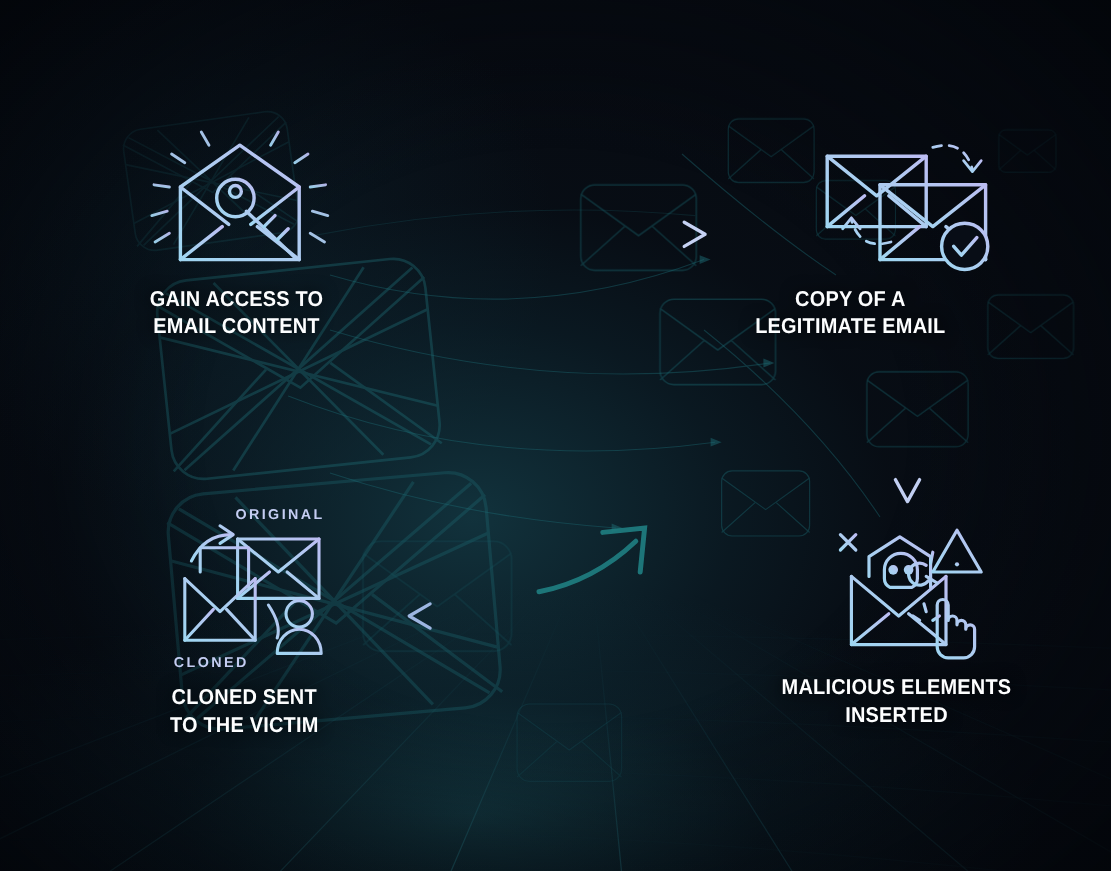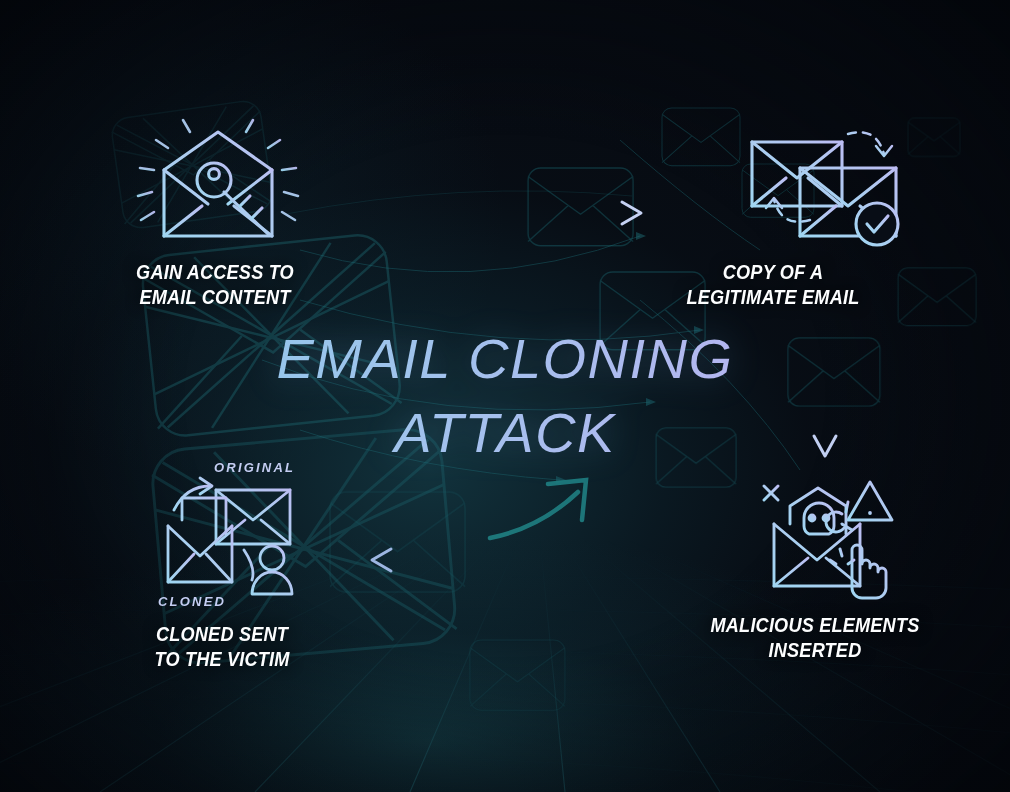--- a/index.html
+++ b/index.html
@@ -1,18 +1,18 @@
 <!DOCTYPE html>
 <html><head>
 <meta charset="utf-8">
 <style>
   html,body{margin:0;padding:0;background:#05080d;}
   body{font-family:"Liberation Sans",sans-serif;}
   #stage{position:relative;width:1010px;height:792px;overflow:hidden;
-    background:#070b12;font-style:italic;}
+    background:#070b12;}
 
   
   .bg{position:absolute;inset:0;pointer-events:none;}
   #glow-center{
     background:radial-gradient(ellipse 560px 420px at 430px 470px,
       rgba(24,74,86,.62) 0%, rgba(16,50,62,.34) 42%,
       rgba(10,26,36,.12) 68%, rgba(0,0,0,0) 100%);
   }
   #glow-bottom{
     background:radial-gradient(ellipse 520px 210px at 430px 740px,
@@ -341,16 +341,14 @@
         <path d="M825 334 L825 452" stroke="url(#agv)" stroke-width="3"></path>
         <path d="M814 436 L825 456 L836 436" stroke="#c2cff2" stroke-width="3"></path>
       </g>
       <g>
         <path d="M636 560 L375 560" stroke="url(#ag)" stroke-width="3"></path>
         <path d="M391 549 L372 560 L391 571" stroke="#9db6e2" stroke-width="3"></path>
       </g>
     </g>
   </svg>
 
-  <div id="title">EMAIL CLONING
-ATTACK</div>
 
 </div>
 
 </body></html>

